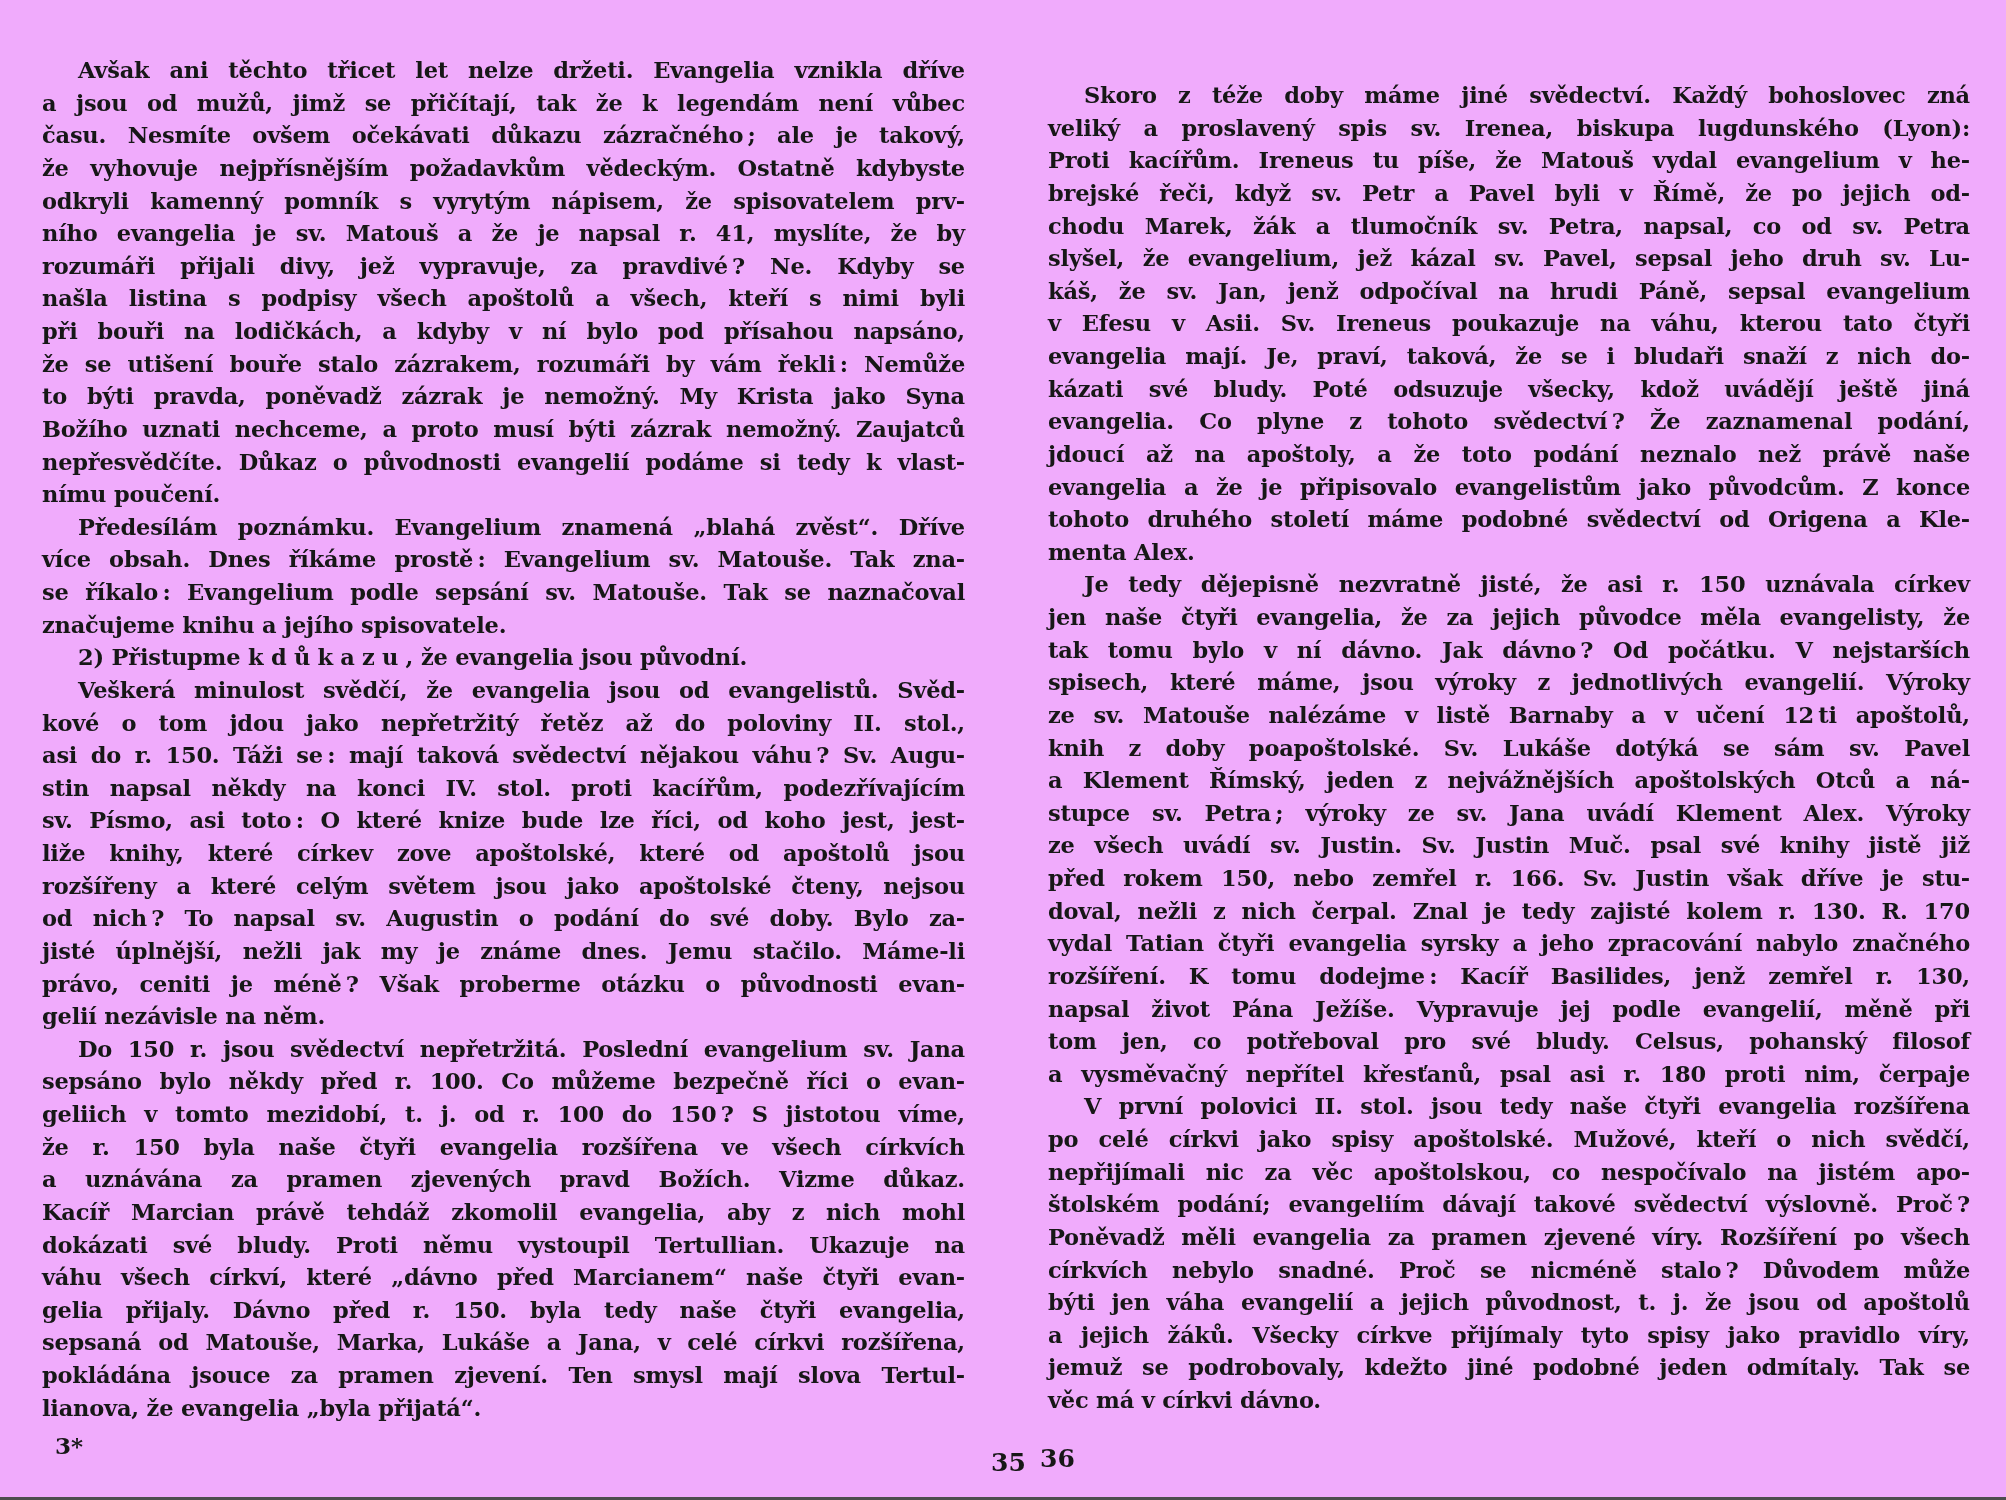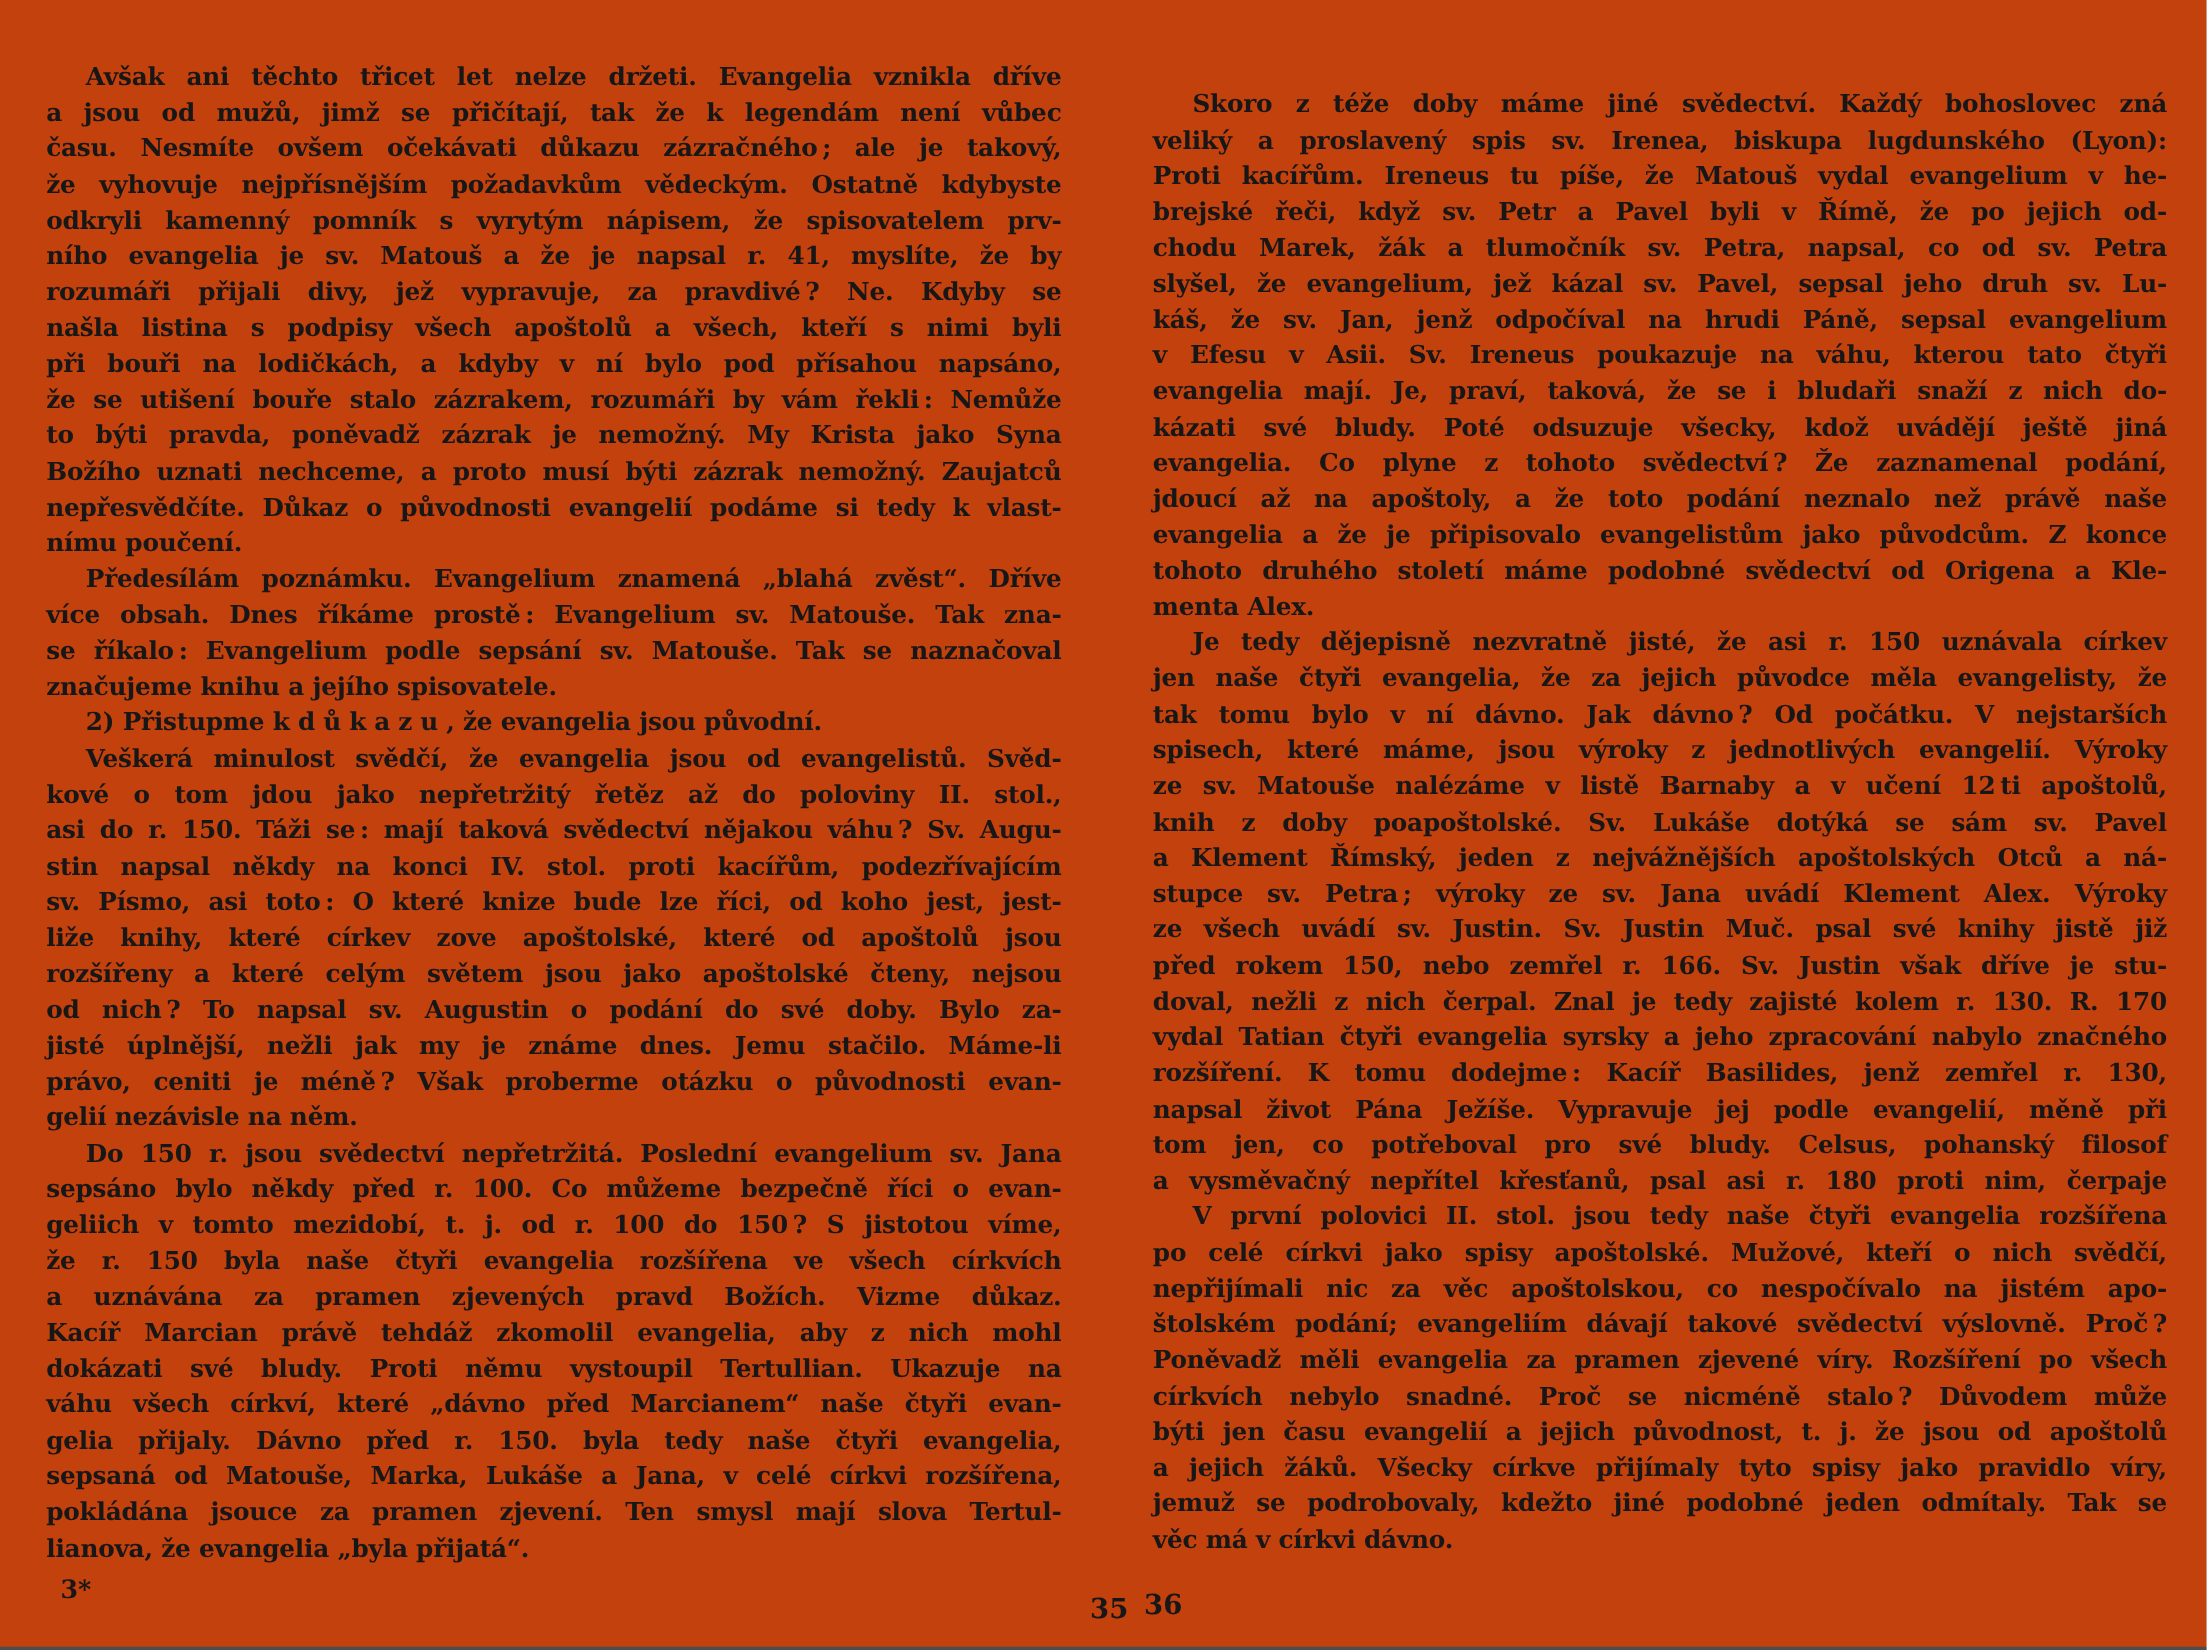--- a/index.html
+++ b/index.html
@@ -1,20 +1,20 @@
 <!DOCTYPE html>
 <html lang="cs"><head>
 <meta charset="utf-8">
 <style>
   html, body { margin: 0; padding: 0; background: #e8e8e6; }
   .scan {
     position: relative;
     width: 2006px;
     height: 1500px;
-    background: #c2410c;
+    background: #f0abfc;
     overflow: hidden;
     font-family: "DejaVu Serif", "Liberation Serif", serif;
     color: #171717;
   }
   .text-column {
     position: absolute;
     font-size: 22.5px;
     font-weight: 700;
     letter-spacing: -0.2px;
   }
@@ -130,21 +130,21 @@
       <div class="line">rozšíření. K tomu dodejme : Kacíř Basilides, jenž zemřel r. 130,</div>
       <div class="line">napsal život Pána Ježíše. Vypravuje jej podle evangelií, měně při</div>
       <div class="line">tom jen, co potřeboval pro své bludy. Celsus, pohanský filosof</div>
       <div class="line">a vysměvačný nepřítel křesťanů, psal asi r. 180 proti nim, čerpaje</div>
       <div class="line indent">V první polovici II. stol. jsou tedy naše čtyři evangelia rozšířena</div>
       <div class="line">po celé církvi jako spisy apoštolské. Mužové, kteří o nich svědčí,</div>
       <div class="line">nepřijímali nic za věc apoštolskou, co nespočívalo na jistém apo-</div>
       <div class="line">štolském podání; evangeliím dávají takové svědectví výslovně. Proč ?</div>
       <div class="line">Poněvadž měli evangelia za pramen zjevené víry. Rozšíření po všech</div>
       <div class="line">církvích nebylo snadné. Proč se nicméně stalo ? Důvodem může</div>
-      <div class="line">býti jen času evangelií a jejich původnost, t. j. že jsou od apoštolů</div>
+      <div class="line">býti jen váha evangelií a jejich původnost, t. j. že jsou od apoštolů</div>
       <div class="line">a jejich žáků. Všecky církve přijímaly tyto spisy jako pravidlo víry,</div>
       <div class="line">jemuž se podrobovaly, kdežto jiné podobné jeden odmítaly. Tak se</div>
       <div class="line last">věc má v církvi dávno.</div>
     </div>
 
   <span class="signature-mark">3*</span>
 
   <span class="page-num page-num-left">35</span>
 
   <span class="page-num page-num-right">36</span>

